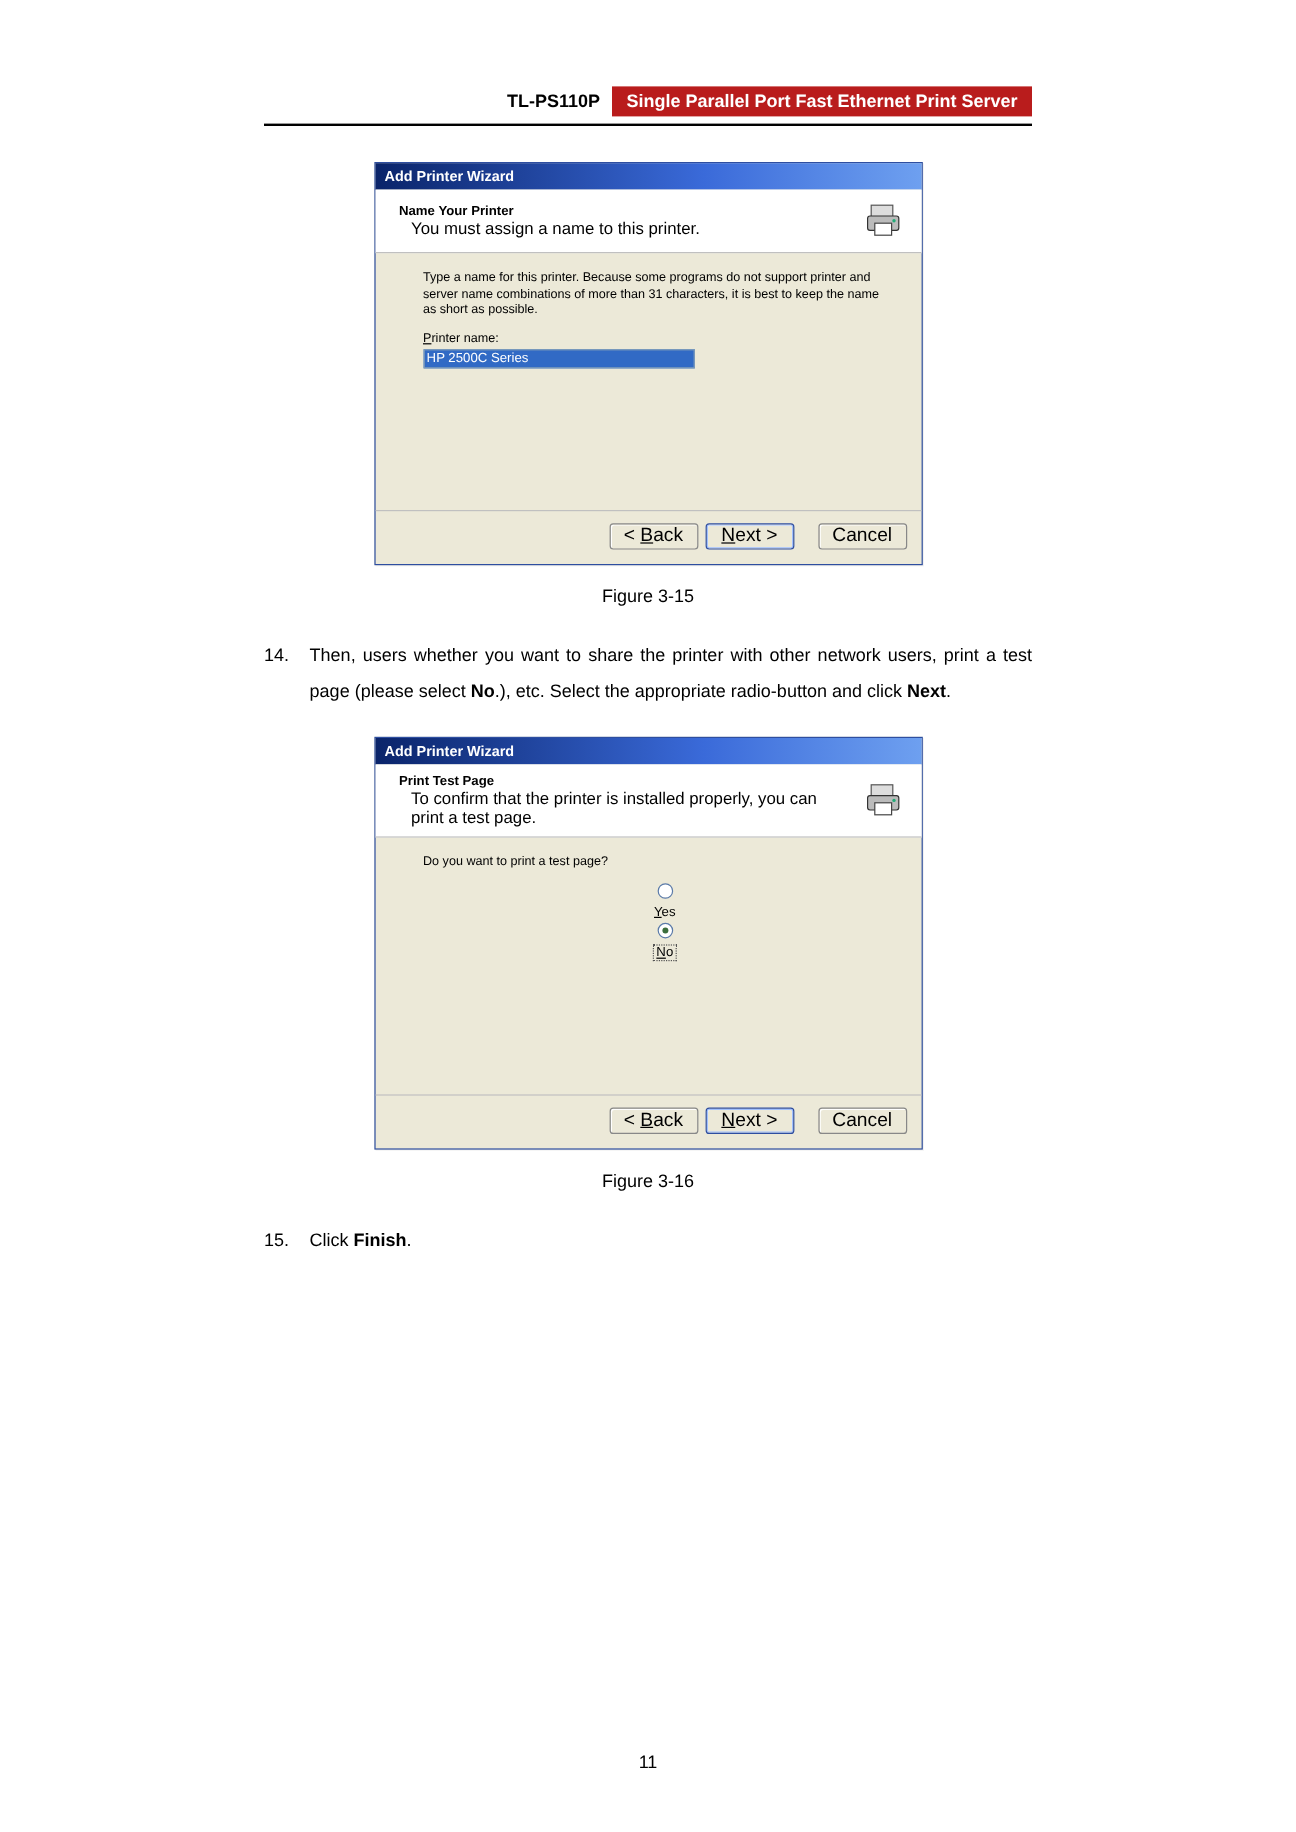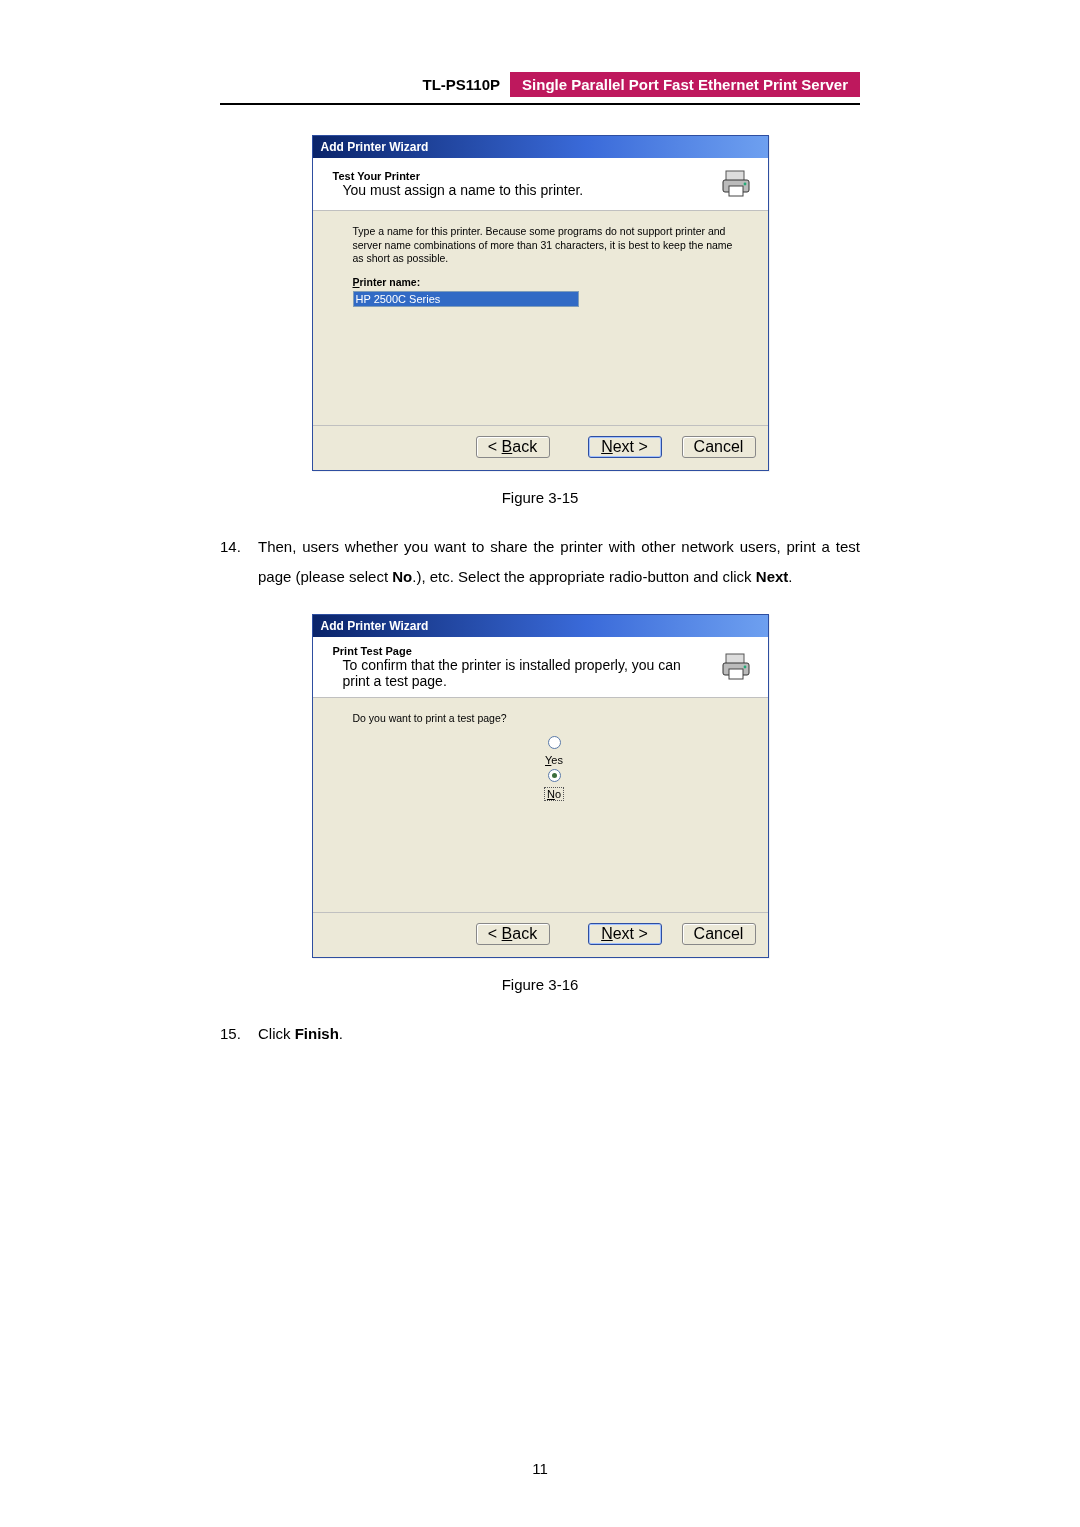--- a/index.html
+++ b/index.html
@@ -28,21 +28,21 @@
     align-items: stretch;
     font-size: 15px;
     font-weight: bold;
   }
   .header-model {
     background: #fff;
     color: #000;
     padding: 4px 10px;
   }
   .header-desc {
-    background: #be185d;
+    background: #b91c1c;
     color: #fff;
     padding: 4px 12px;
   }
   .header-rule {
     border-top: 2px solid #000;
     margin-bottom: 30px;
   }
   .figure-wrap {
     text-align: center;
     margin-bottom: 10px;
@@ -102,21 +102,21 @@
     flex: 0 0 36px;
     display: inline-block;
   }
   .wiz-body {
     padding: 14px 28px 10px 40px;
     min-height: 190px;
     font-size: 10.5px;
     color: #000;
   }
   .wiz-paragraph { margin-bottom: 10px; line-height: 1.3; }
-  .wiz-field-label { margin-top: 6px; font-weight: bold; }
+  .wiz-field-label { margin-top: 6px; }
   .wiz-input {
     width: 220px;
     display: block;
     margin-top: 3px;
     border: 1px solid #7f9db9;
     font-size: 11px;
     padding: 1px 2px;
     background: #316ac5;
     color: #fff;
   }
@@ -159,21 +159,21 @@
   .wiz-btn {
     background: #ece9d8;
     border: 1px solid #888;
     border-radius: 3px;
     font-size: 16px;
     padding: 1px 0;
     width: 72px;
     text-align: center;
     box-shadow: inset 1px 1px 0 #fff;
   }
-  .wiz-btn.default { border: 1px solid #2e4ea0; box-shadow: 0 0 0 1px #a0c0ff inset, inset 1px 1px 0 #fff; margin-left: 32px; }
+  .wiz-btn.default { border: 1px solid #2e4ea0; box-shadow: 0 0 0 1px #a0c0ff inset, inset 1px 1px 0 #fff; }
   .wiz-btn .ul { text-decoration: underline; }
 
   .page-number {
     position: absolute;
     bottom: 50px;
     left: 0; right: 0;
     text-align: center;
     font-size: 15px;
   }
 
@@ -190,21 +190,21 @@
       <span class="header-desc">Single Parallel Port Fast Ethernet Print Server</span>
     </div>
   </div>
   <div class="header-rule"></div>
 
   <div class="figure-wrap">
     <div class="wizard">
       <div class="wiz-titlebar">Add Printer Wizard</div>
       <div class="wiz-header">
         <div class="wiz-header-text">
-          <div class="wiz-header-title">Test Your Printer</div>
+          <div class="wiz-header-title">Name Your Printer</div>
           <div class="wiz-header-sub">You must assign a name to this printer.</div>
         </div>
         <span class="wiz-printer-icon">
           <svg viewBox="0 0 36 36">
             <rect x="6" y="5" width="18" height="10" fill="#ddd" stroke="#555"></rect>
             <rect x="3" y="14" width="26" height="12" rx="2" fill="#bbb" stroke="#333"></rect>
             <rect x="9" y="20" width="14" height="10" fill="#fff" stroke="#444"></rect>
             <circle cx="25" cy="18" r="1.4" fill="#2a7"></circle>
           </svg>
         </span>

